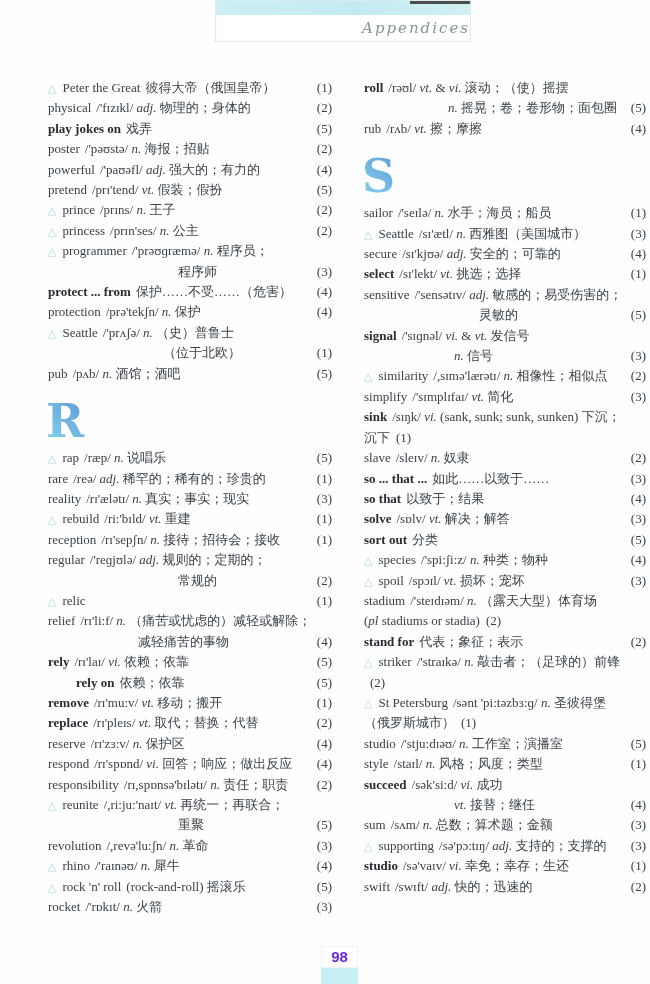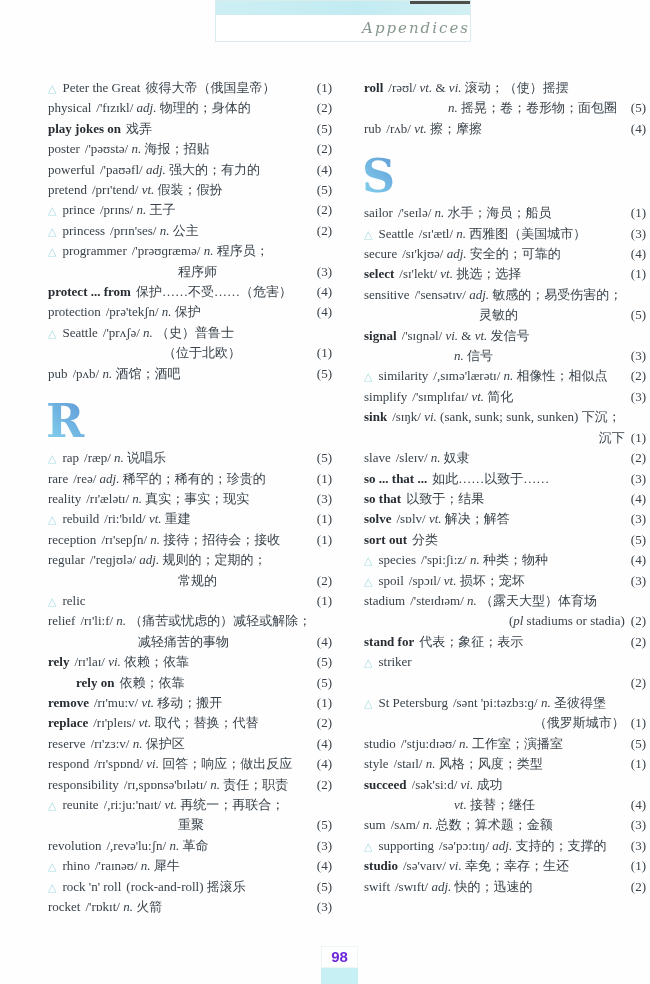--- a/index.html
+++ b/index.html
@@ -30,21 +30,21 @@
   .head{margin-right:5px;flex:0 0 auto;}
   .head.bold{font-weight:bold;color:#272d32;}
   .body{flex:0 1 auto;overflow:hidden;}
   .num{margin-left:auto;padding-left:6px;flex:0 0 auto;}
   .cont{display:flex;line-height:20.4px;white-space:nowrap;}
   .cont .num{margin-left:auto;padding-left:6px;}
   .cont.i1 .txt{margin-left:84px;}
   .cont.i2 .txt{margin-left:90px;}
   .cont.i3 .txt{margin-left:115px;}
   .cont.i4 .txt{margin-left:130px;text-align:center;}
-  .cont.right{justify-content:flex-end;}
+  .cont.right{}
   .cont.right .txt{margin-right:4px;}
   .cont.right .num{margin-left:0;padding-left:2px;}
   .section-letter{
     margin:14px 0 4px -2px;font-size:46px;line-height:46px;font-weight:bold;
     font-family:"DejaVu Serif",serif;
     background:linear-gradient(45deg,#7ec9ea 5%,#3b66c0 45%,#16339b 80%);
     -webkit-background-clip:text;background-clip:text;color:transparent;
   }
   i{font-style:italic;}
   
@@ -386,20 +386,21 @@
       <span class="num">(2)</span>
     </div>
     <div class="vline">
       <span class="head bold">stand for</span>
       <span class="body">代表；象征；表示</span>
       <span class="num">(2)</span>
     </div>
     <div class="vline">
       <span class="tri">△</span>
       <span class="head">striker</span>
+      <span class="body">/'straɪkə/ <i>n.</i> 敲击者；（足球的）前锋</span>
       <span class="num"></span>
     </div>
     <div class="cont right">
       <span class="txt"></span>
       <span class="num">(2)</span>
     </div>
     <div class="vline">
       <span class="tri">△</span>
       <span class="head">St Petersburg</span>
       <span class="body">/sənt 'pi:təzbɜ:ɡ/ <i>n.</i> 圣彼得堡</span>

